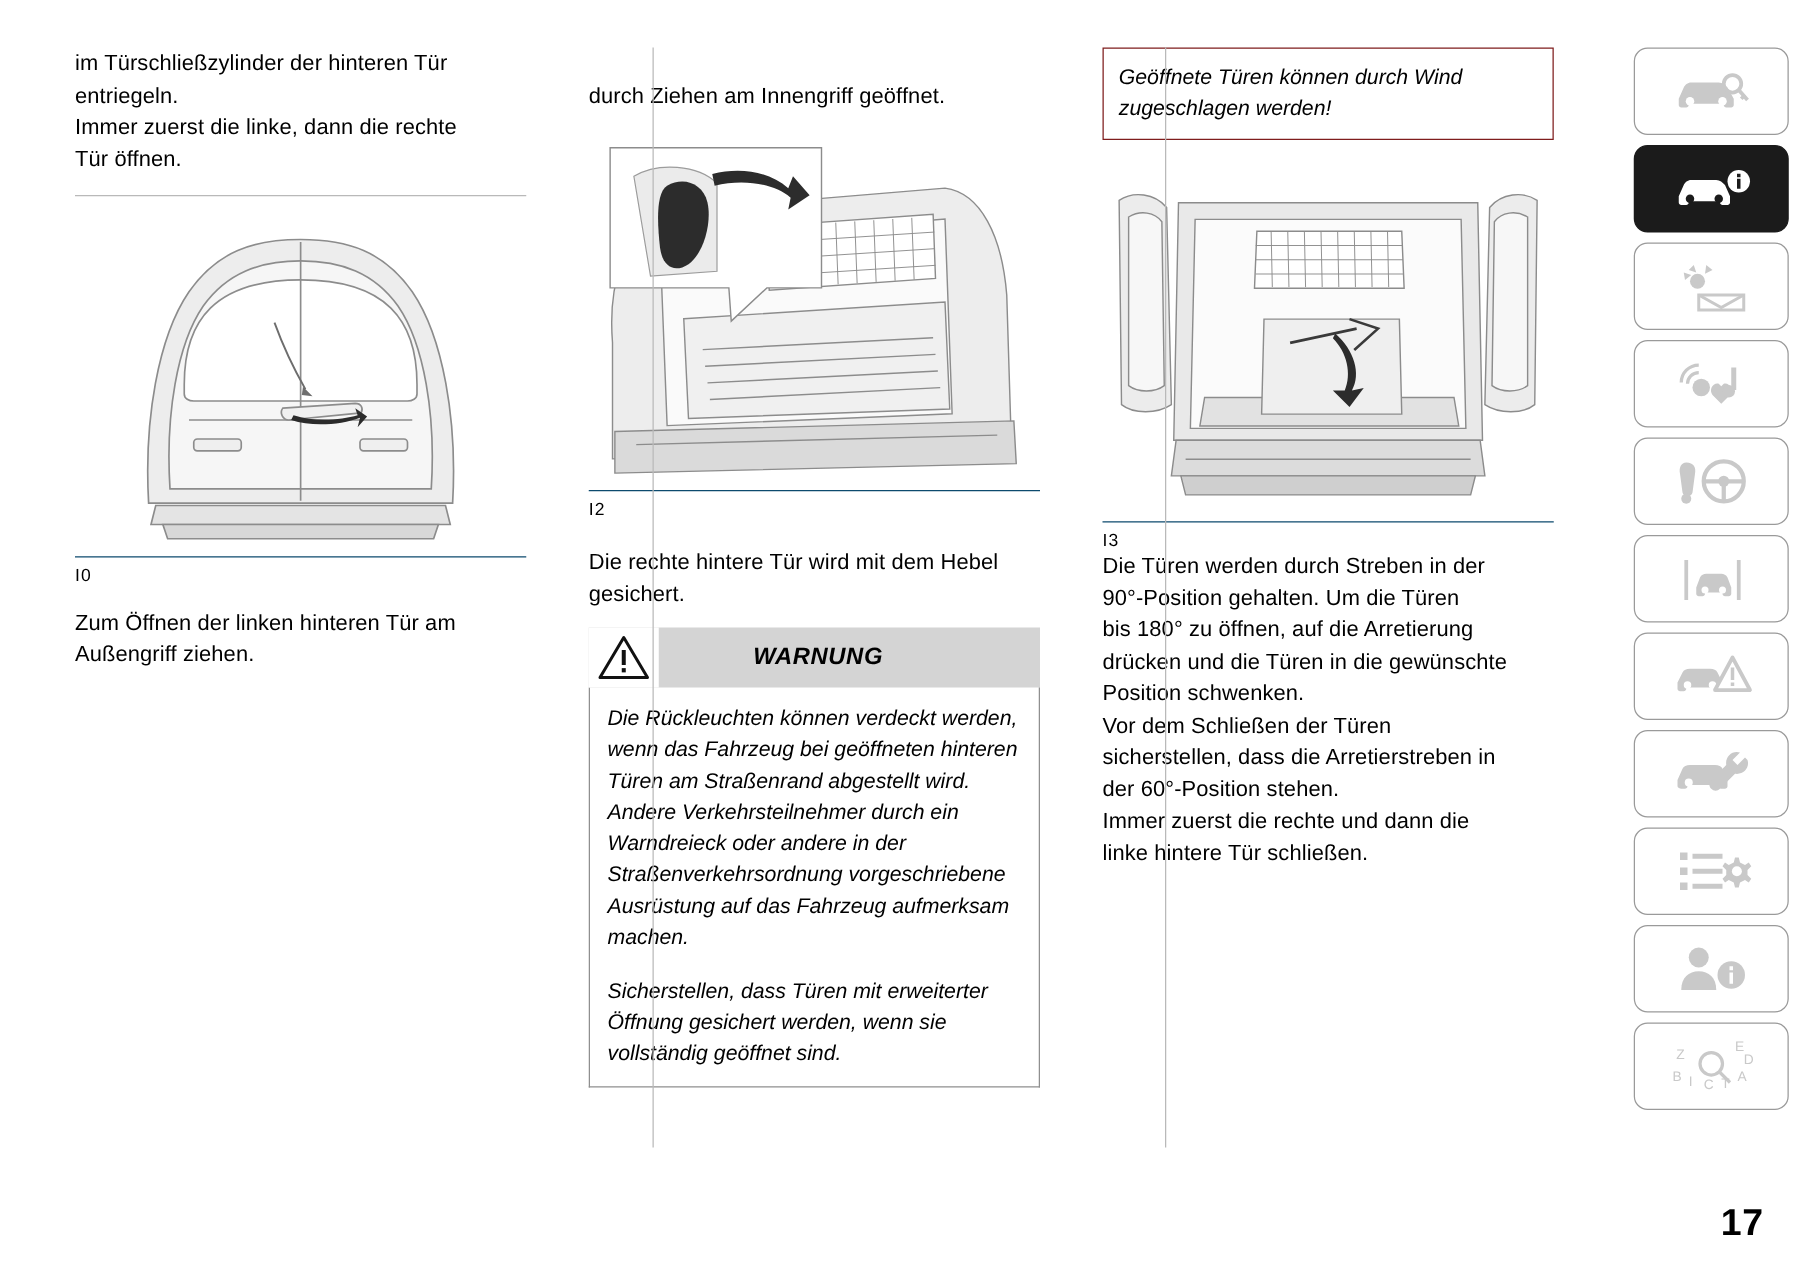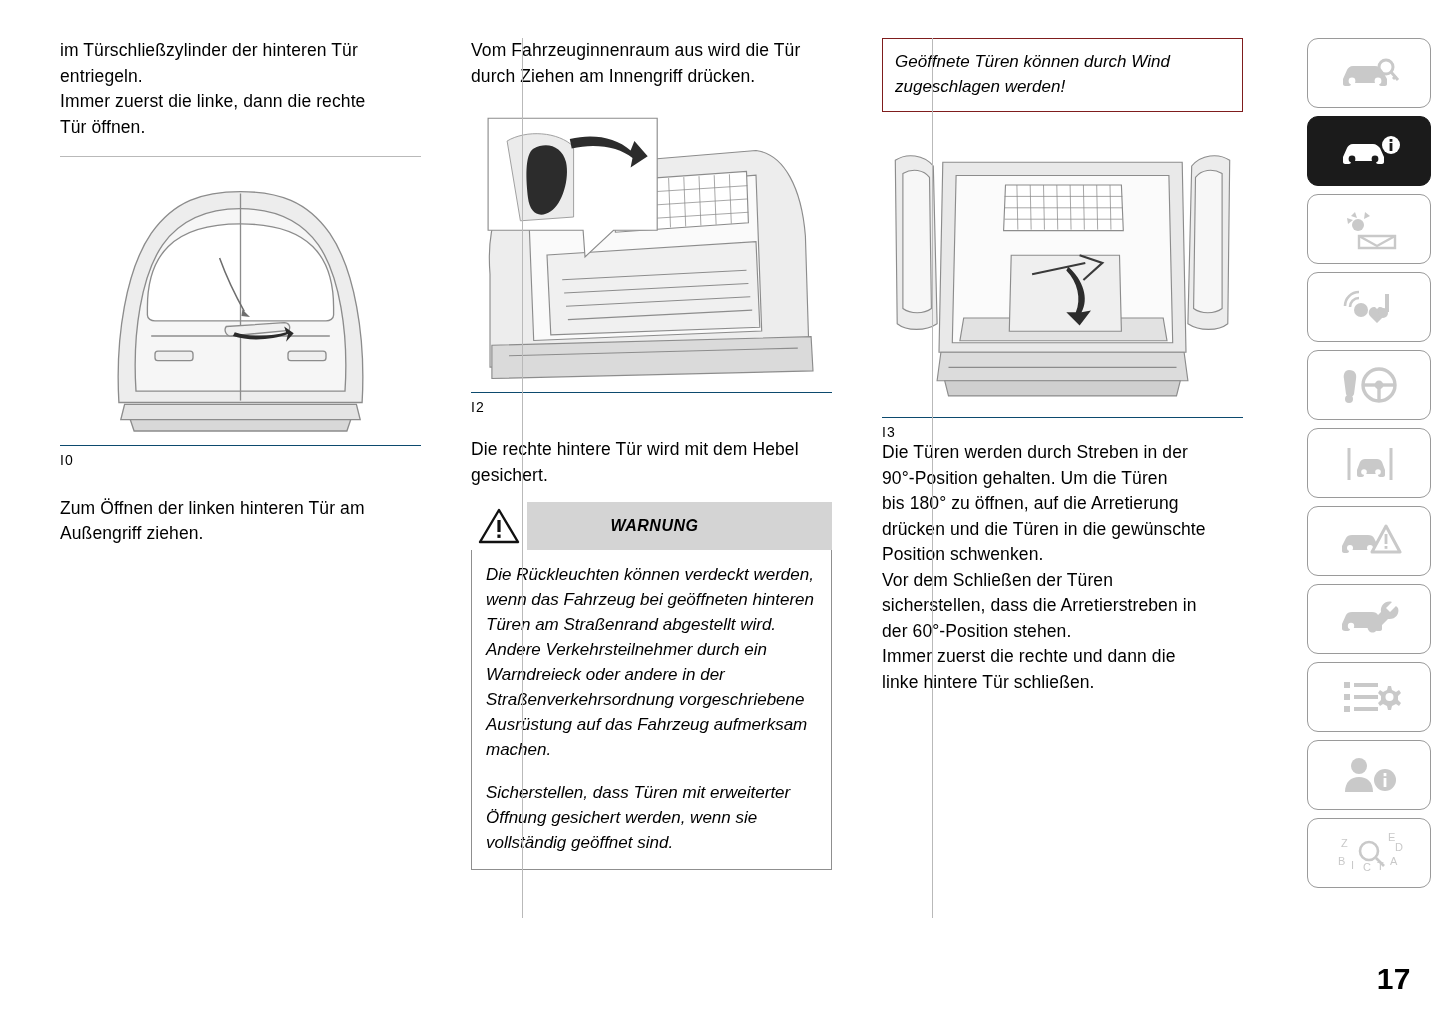--- a/index.html
+++ b/index.html
@@ -103,21 +103,21 @@
     align-items: center;
     justify-content: center;
     background: #ffffff;
     height: 48px;
   }
   .warn-title {
     flex: 1;
     text-align: center;
     font-style: italic;
     font-weight: bold;
-    font-size: 16px;
+    font-size: 19px;
     letter-spacing: 0.5px;
     padding-right: 50px;
   }
   .warn-body {
     border: 1px solid #8f8f8f;
     border-top: none;
     padding: 12px 14px 14px 14px;
     font-style: italic;
     font-size: 17px;
     line-height: 25px;
@@ -198,32 +198,32 @@
             <path d="M182 180 C200 186 224 184 240 178 L238 186 L246 177 L236 170 L238 176 C224 180 202 182 184 176 Z"></path>
           </g>
           <g fill="none" stroke="#6d6d6d" stroke-width="1.6">
             <path d="M168 98 C176 120 186 140 194 154"></path>
           </g>
           <path d="M192 152 l8 8 l-9 -1 z" fill="#6d6d6d"></path>
         </svg>
         <div class="figcaption">I0</div>
       </div>
 
-      <p class="text" style="margin-top:28px;">
+      <p class="text" style="margin-top:18px;">
         <span>Zum Öffnen der linken hinteren Tür am</span><br>
         <span>Außengriff ziehen.</span>
       </p>
 
     </div>
 
     <div class="col c2">
 
       <p class="text">
-        <span>Vom Fahrzeuginnenraum aus wird die Tür</span><br>
-        <span>durch Ziehen am Innengriff drücken.</span>
+        <br>
+        <span>durch Ziehen am Innengriff geöffnet.</span>
       </p>
 
       <div class="figure" style="margin-top:14px;">
         <svg class="canvas" viewBox="0 0 380 300">
           <g stroke="#8c8c8c" stroke-width="1.2" fill="none">
             <path d="M20 180 C16 130 30 90 60 70 L300 50 C330 54 348 90 352 140 L356 270 L20 278 Z" fill="#ededed"></path>
             <path d="M60 96 L300 76 L306 240 L66 250 Z" fill="#fafafa"></path>
             <path d="M80 160 L300 146 L304 236 L84 244 Z" fill="#f0f0f0"></path>
             <path d="M96 186 L290 176"></path>
             <path d="M98 200 L292 190"></path>

